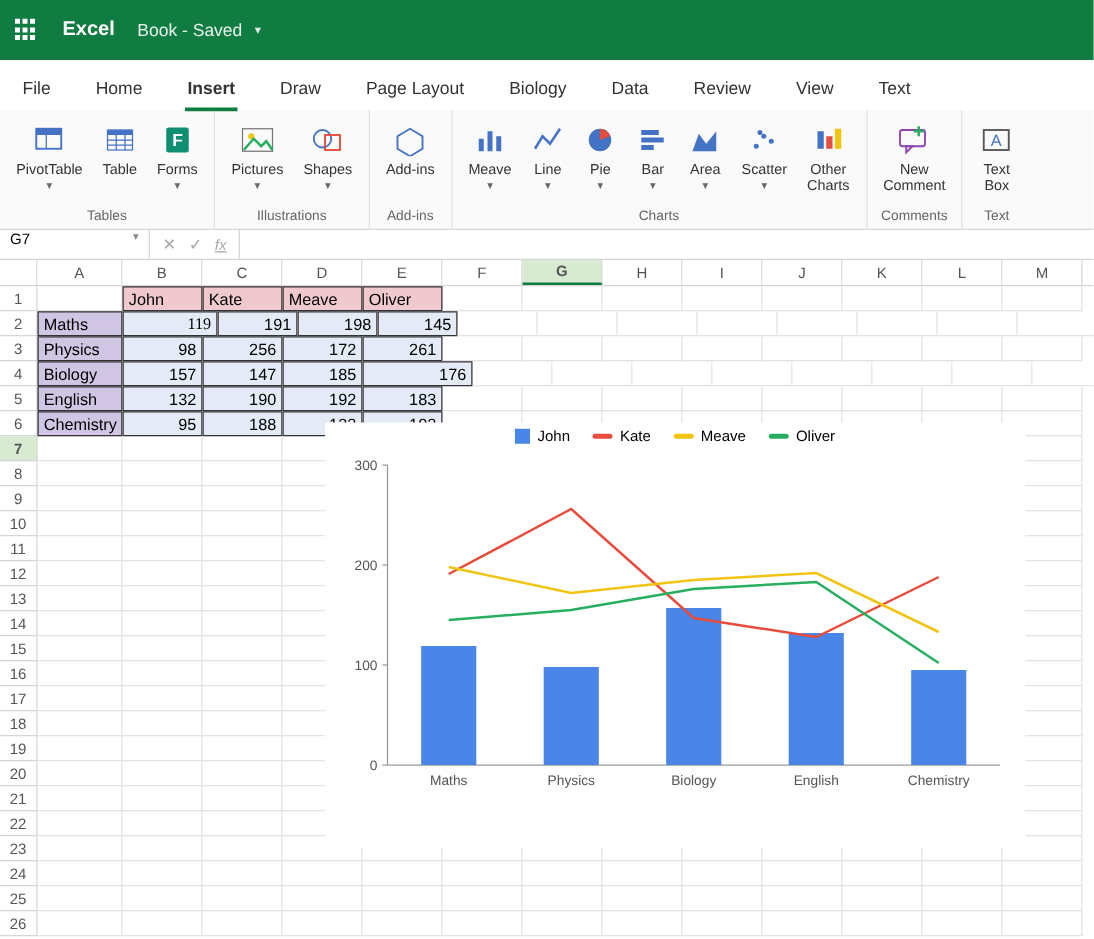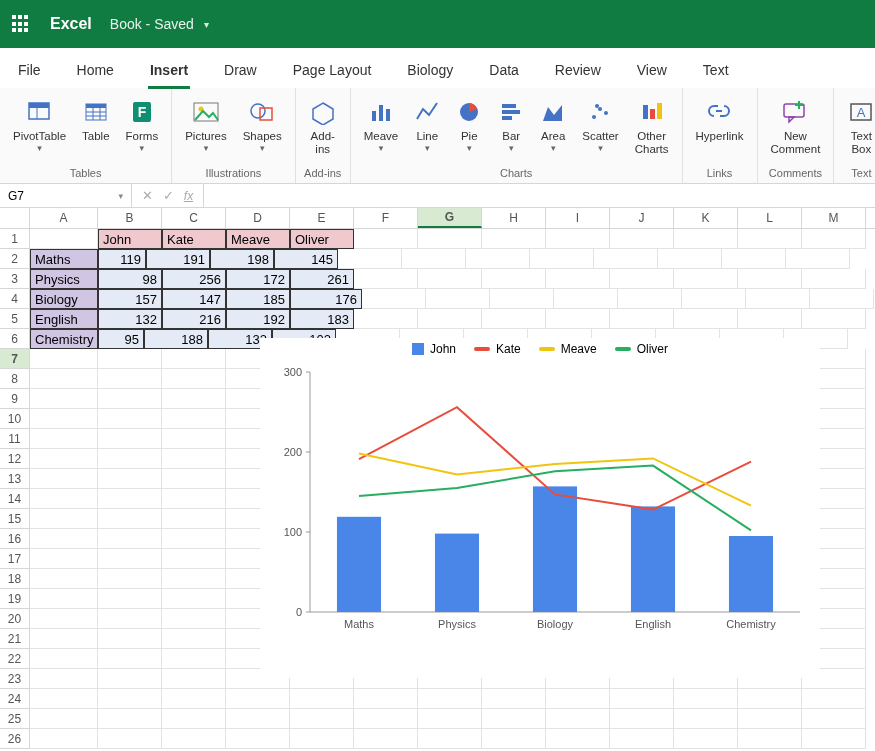--- a/index.html
+++ b/index.html
@@ -23,21 +23,21 @@
   .ribbon { height: 96px; border-bottom: 1px solid #d6d6d6; display: flex; background:#fafafa; }
   .ribbon-group { border-right: 1px solid #e1e1e1; padding: 6px 8px 2px; display:flex; flex-direction:column; align-items:center; }
   .ribbon-group-inner { display:flex; gap:6px; align-items:flex-start; flex:1; }
   .ribbon-btn { display:flex; flex-direction:column; align-items:center; justify-content:flex-start; padding:2px 5px; text-align:center; font-size:11.5px; color:#333; cursor:pointer; line-height:1.15; }
   .ribbon-btn .ic { height:32px; display:flex; align-items:center; justify-content:center; }
   .ribbon-btn .lbl { margin-top:2px; white-space:pre-line; }
   .ribbon-btn .dd { font-size:9px; color:#666; }
   .ribbon-group-label { font-size:11px; color:#666; padding:3px 0 2px; }
 
   .name-fx-row { height:24px; border-bottom:1px solid #d6d6d6; display:flex; align-items:stretch; }
-  .name-box { width:132px; border-right:1px solid #d6d6d6; display:flex; align-items:center; padding:0 8px; font-size:12px; justify-content:space-between; }
+  .name-box { width:120px; border-right:1px solid #d6d6d6; display:flex; padding:0 8px; font-size:12px; justify-content:space-between; }
   .fx-btns { display:flex; align-items:center; padding:0 10px; gap:10px; color:#aaa; font-size:13px; border-right:1px solid #d6d6d6; }
   .fx-btns .fx-label { font-style:italic; font-size:12px;text-decoration:underline; }
   .formula-bar { flex:1; }
 
   .grid-area { position:relative; }
   .col-headers { display:flex; height:21px; border-bottom:1px solid #d6d6d6; }
   .corner { width:30px; border-right:1px solid #d6d6d6; background:#fff; }
   .col-head { border-right:1px solid #d6d6d6; font-size:12px; color:#555; display:flex; align-items:center; justify-content:center; background:#fff; }
   .col-head.active { background:#d9ead3; font-weight:600; border-bottom:2px solid #107c41; }
 
@@ -252,33 +252,20 @@
               <rect x="18" y="4" width="5" height="16" fill="#f1c40f"></rect>
             </svg>
           </div>
           <span class="lbl">Other
 Charts</span>
         </div>
     </div>
     <div class="ribbon-group-label">Charts</div>
   </div>
 
-  <div class="ribbon-group">
-    <div class="ribbon-group-inner">
-      <div class="ribbon-btn">
-          <div class="ic">
-            <svg class="ic-svg" width="28" height="26">
-              <path d="M8 17 a5 5 0 0 1 0-10 h4 M18 7 a5 5 0 0 1 0 10 h-4 M10 12 h6" fill="none" stroke="#4472c4" stroke-width="2"></path>
-            </svg>
-          </div>
-          <span class="lbl">Hyperlink</span>
-        </div>
-    </div>
-    <div class="ribbon-group-label">Links</div>
-  </div>
 
   <div class="ribbon-group">
     <div class="ribbon-group-inner">
       <div class="ribbon-btn">
           <div class="ic">
             <svg class="ic-svg" width="28" height="26">
               <rect x="3" y="5" width="20" height="13" rx="2" fill="none" stroke="#8e44ad" stroke-width="1.5"></rect>
               <polygon points="8,18 8,23 13,18" fill="none" stroke="#8e44ad" stroke-width="1.5"></polygon>
               <line x1="18" y1="2" x2="18" y2="10" stroke="#27ae60" stroke-width="2"></line>
               <line x1="14" y1="6" x2="22" y2="6" stroke="#27ae60" stroke-width="2"></line>
@@ -378,21 +365,21 @@
           <div class="cell" style="width: 64px;"></div>
           <div class="cell" style="width: 64px;"></div>
           <div class="cell" style="width: 64px;"></div>
           <div class="cell" style="width: 64px;"></div>
           <div class="cell" style="width: 64px;"></div>
           <div class="cell" style="width: 64px;"></div>
           <div class="cell" style="width: 64px;"></div>
         </div>
         <div class="row">
           <div class="cell hdr-subject" style="width: 68px;">Maths</div>
-          <div class="cell data-cell" style="width: 48px;">119</div>
+          <div class="cell data-cell" style="width: 76px; font-family: Liberation Serif, serif;">119</div>
           <div class="cell data-cell" style="width: 64px;">191</div>
           <div class="cell data-cell" style="width: 64px;">198</div>
           <div class="cell data-cell" style="width: 64px;">145</div>
           <div class="cell" style="width: 64px;"></div>
           <div class="cell" style="width: 64px;"></div>
           <div class="cell" style="width: 64px;"></div>
           <div class="cell" style="width: 64px;"></div>
           <div class="cell" style="width: 64px;"></div>
           <div class="cell" style="width: 64px;"></div>
           <div class="cell" style="width: 64px;"></div>
@@ -411,48 +398,48 @@
           <div class="cell" style="width: 64px;"></div>
           <div class="cell" style="width: 64px;"></div>
           <div class="cell" style="width: 64px;"></div>
           <div class="cell" style="width: 64px;"></div>
         </div>
         <div class="row">
           <div class="cell hdr-subject" style="width: 68px;">Biology</div>
           <div class="cell data-cell" style="width: 64px;">157</div>
           <div class="cell data-cell" style="width: 64px;">147</div>
           <div class="cell data-cell" style="width: 64px;">185</div>
-          <div class="cell data-cell" style="width: 72px;">176</div>
+          <div class="cell data-cell" style="width: 88px;">176</div>
           <div class="cell" style="width: 64px;"></div>
           <div class="cell" style="width: 64px;"></div>
           <div class="cell" style="width: 64px;"></div>
           <div class="cell" style="width: 64px;"></div>
           <div class="cell" style="width: 64px;"></div>
           <div class="cell" style="width: 64px;"></div>
           <div class="cell" style="width: 64px;"></div>
           <div class="cell" style="width: 64px;"></div>
         </div>
         <div class="row">
           <div class="cell hdr-subject" style="width: 68px;">English</div>
           <div class="cell data-cell" style="width: 64px;">132</div>
-          <div class="cell data-cell" style="width: 64px;">216</div>
+          <div class="cell data-cell" style="width: 64px;">190</div>
           <div class="cell data-cell" style="width: 64px;">192</div>
           <div class="cell data-cell" style="width: 64px;">183</div>
           <div class="cell" style="width: 64px;"></div>
           <div class="cell" style="width: 64px;"></div>
           <div class="cell" style="width: 64px;"></div>
           <div class="cell" style="width: 64px;"></div>
           <div class="cell" style="width: 64px;"></div>
           <div class="cell" style="width: 64px;"></div>
           <div class="cell" style="width: 64px;"></div>
           <div class="cell" style="width: 64px;"></div>
         </div>
         <div class="row">
           <div class="cell hdr-subject" style="width: 68px;">Chemistry</div>
-          <div class="cell data-cell" style="width: 46px;">95</div>
+          <div class="cell data-cell" style="width: 64px;">95</div>
           <div class="cell data-cell" style="width: 64px;">188</div>
           <div class="cell data-cell" style="width: 64px;">133</div>
           <div class="cell data-cell" style="width: 64px;">102</div>
           <div class="cell" style="width: 64px;"></div>
           <div class="cell" style="width: 64px;"></div>
           <div class="cell" style="width: 64px;"></div>
           <div class="cell" style="width: 64px;"></div>
           <div class="cell" style="width: 64px;"></div>
           <div class="cell" style="width: 64px;"></div>
           <div class="cell" style="width: 64px;"></div>

